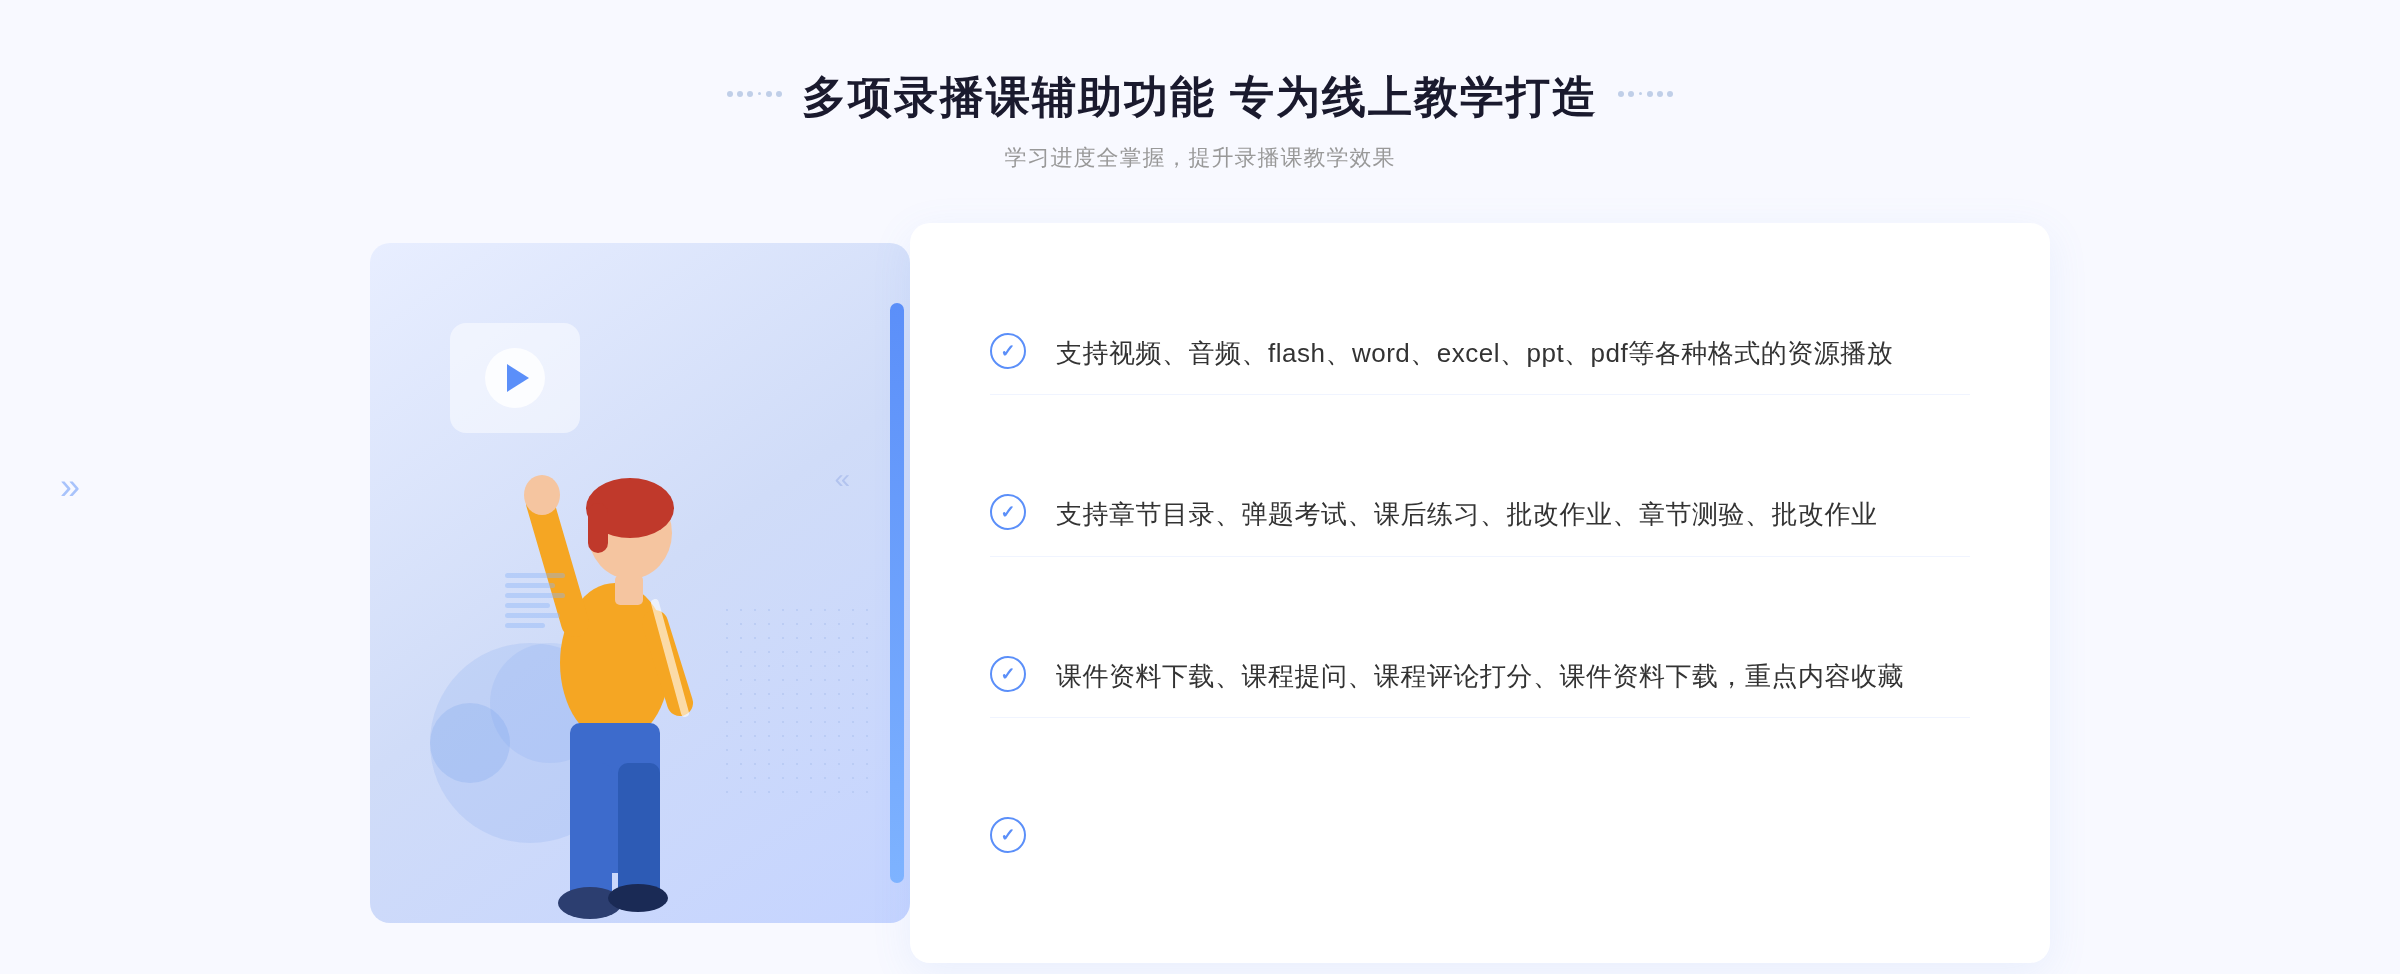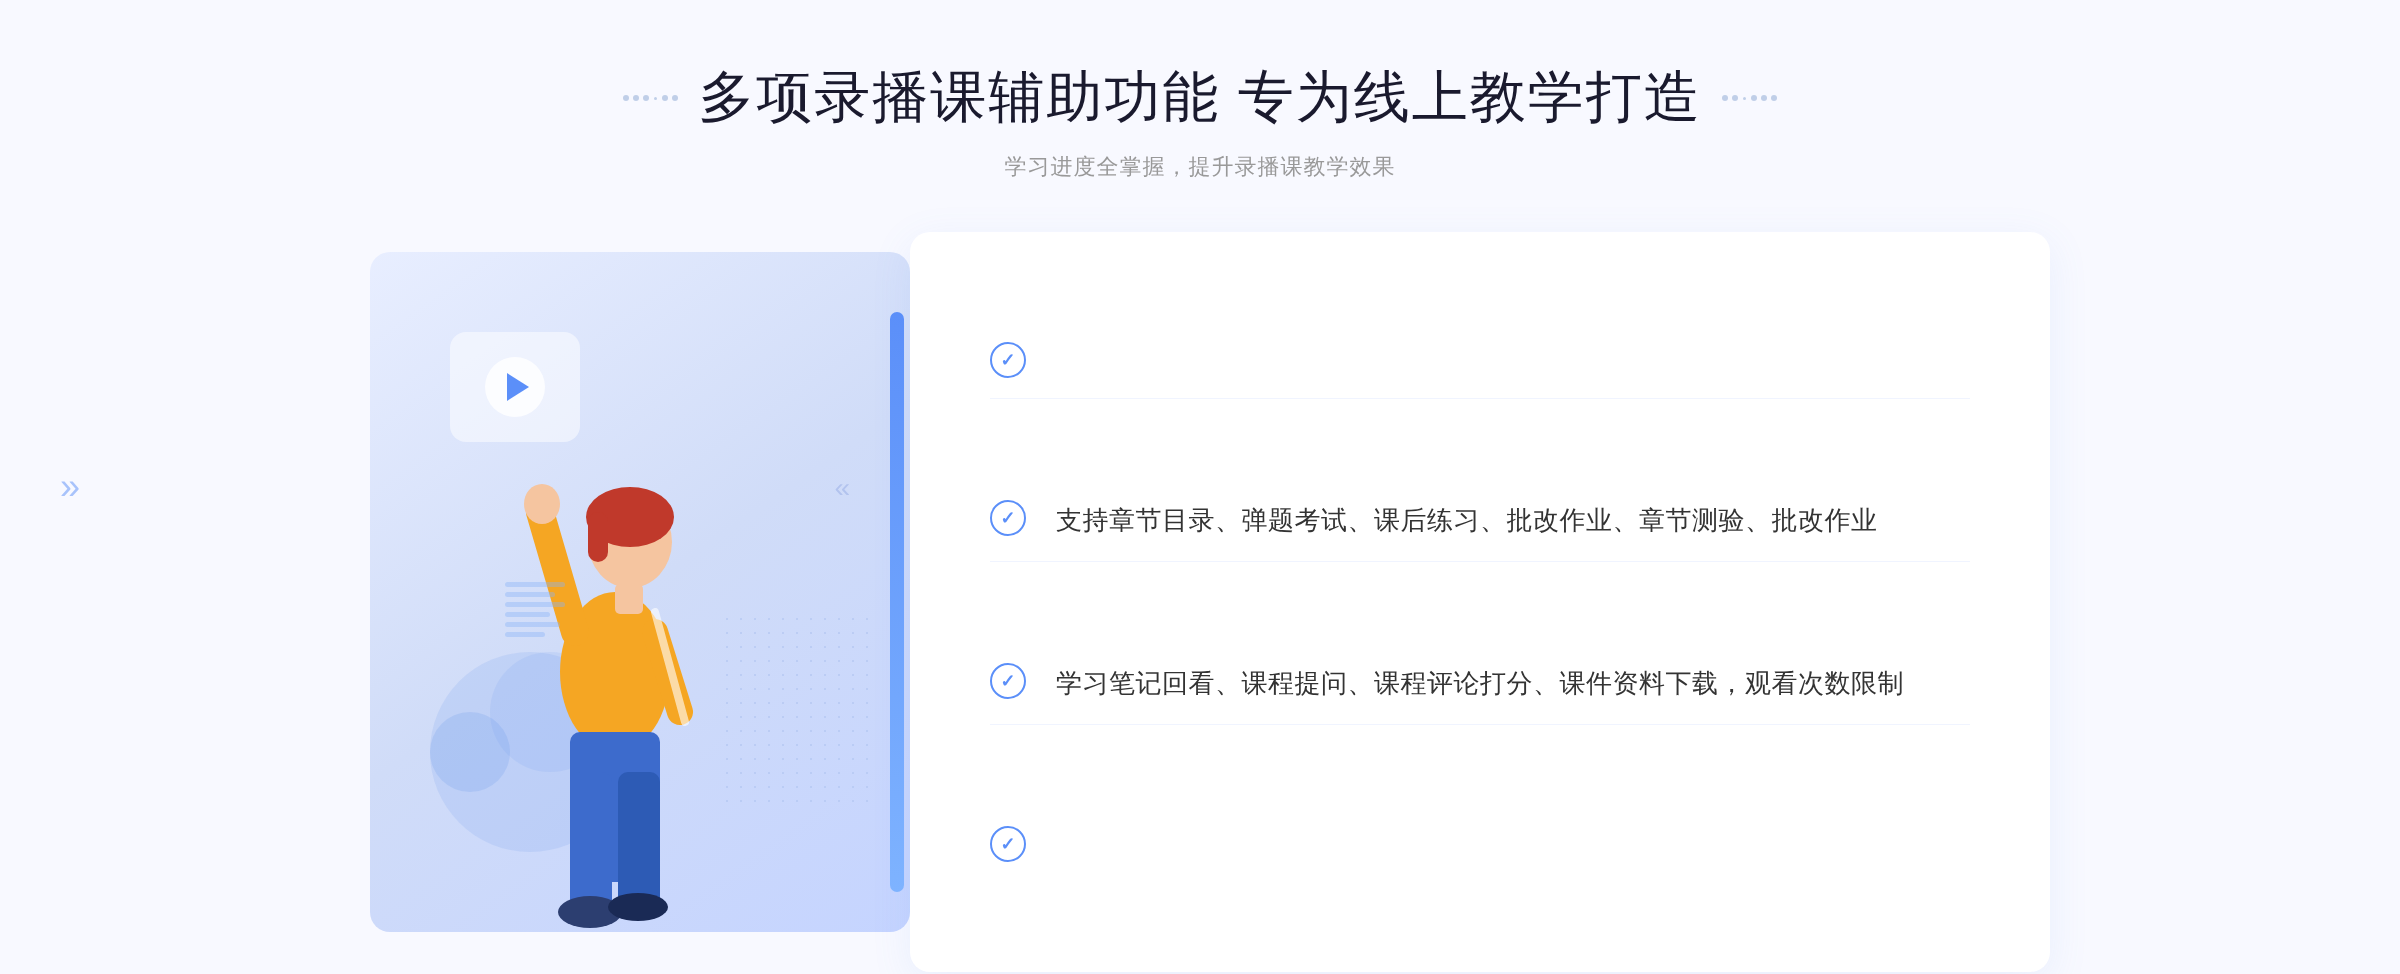--- a/index.html
+++ b/index.html
@@ -52,24 +52,25 @@
 
     .title-decoration span {
       display: inline-block;
       width: 6px;
       height: 6px;
       background: #c0cfe8;
       border-radius: 50%;
     }
 
     .main-title {
-      font-size: 56px;
-      font-weight: 400;
+      font-size: 44px;
+      font-weight: 700;
       color: #1a1a2e;
       letter-spacing: 2px;
+      margin-top: 8px;
     }
 
     .subtitle {
       font-size: 22px;
       color: #999;
       letter-spacing: 1px;
     }
 
     
     .content-area {
@@ -382,34 +383,35 @@
     </div>
 
     <div class="blue-accent-bar"></div>
 
     <div class="right-panel">
 
       <div class="feature-item">
         <div class="check-circle">
           <span class="check-mark">✓</span>
         </div>
+        <span class="feature-text">支持视频、音频、flash、word、excel、ppt、pdf等各种格式的资源播放</span>
       </div>
 
       <div class="feature-item">
         <div class="check-circle">
           <span class="check-mark">✓</span>
         </div>
         <span class="feature-text">支持章节目录、弹题考试、课后练习、批改作业、章节测验、批改作业</span>
       </div>
 
       <div class="feature-item">
         <div class="check-circle">
           <span class="check-mark">✓</span>
         </div>
-        <span class="feature-text">学习笔记回看、课程提问、课程评论打分、课件资料下载，观看次数限制</span>
+        <span class="feature-text">课件资料下载、课程提问、课程评论打分、课件资料下载，重点内容收藏</span>
       </div>
 
       <div class="feature-item">
         <div class="check-circle">
           <span class="check-mark">✓</span>
         </div>
       </div>
 
     </div>
 

